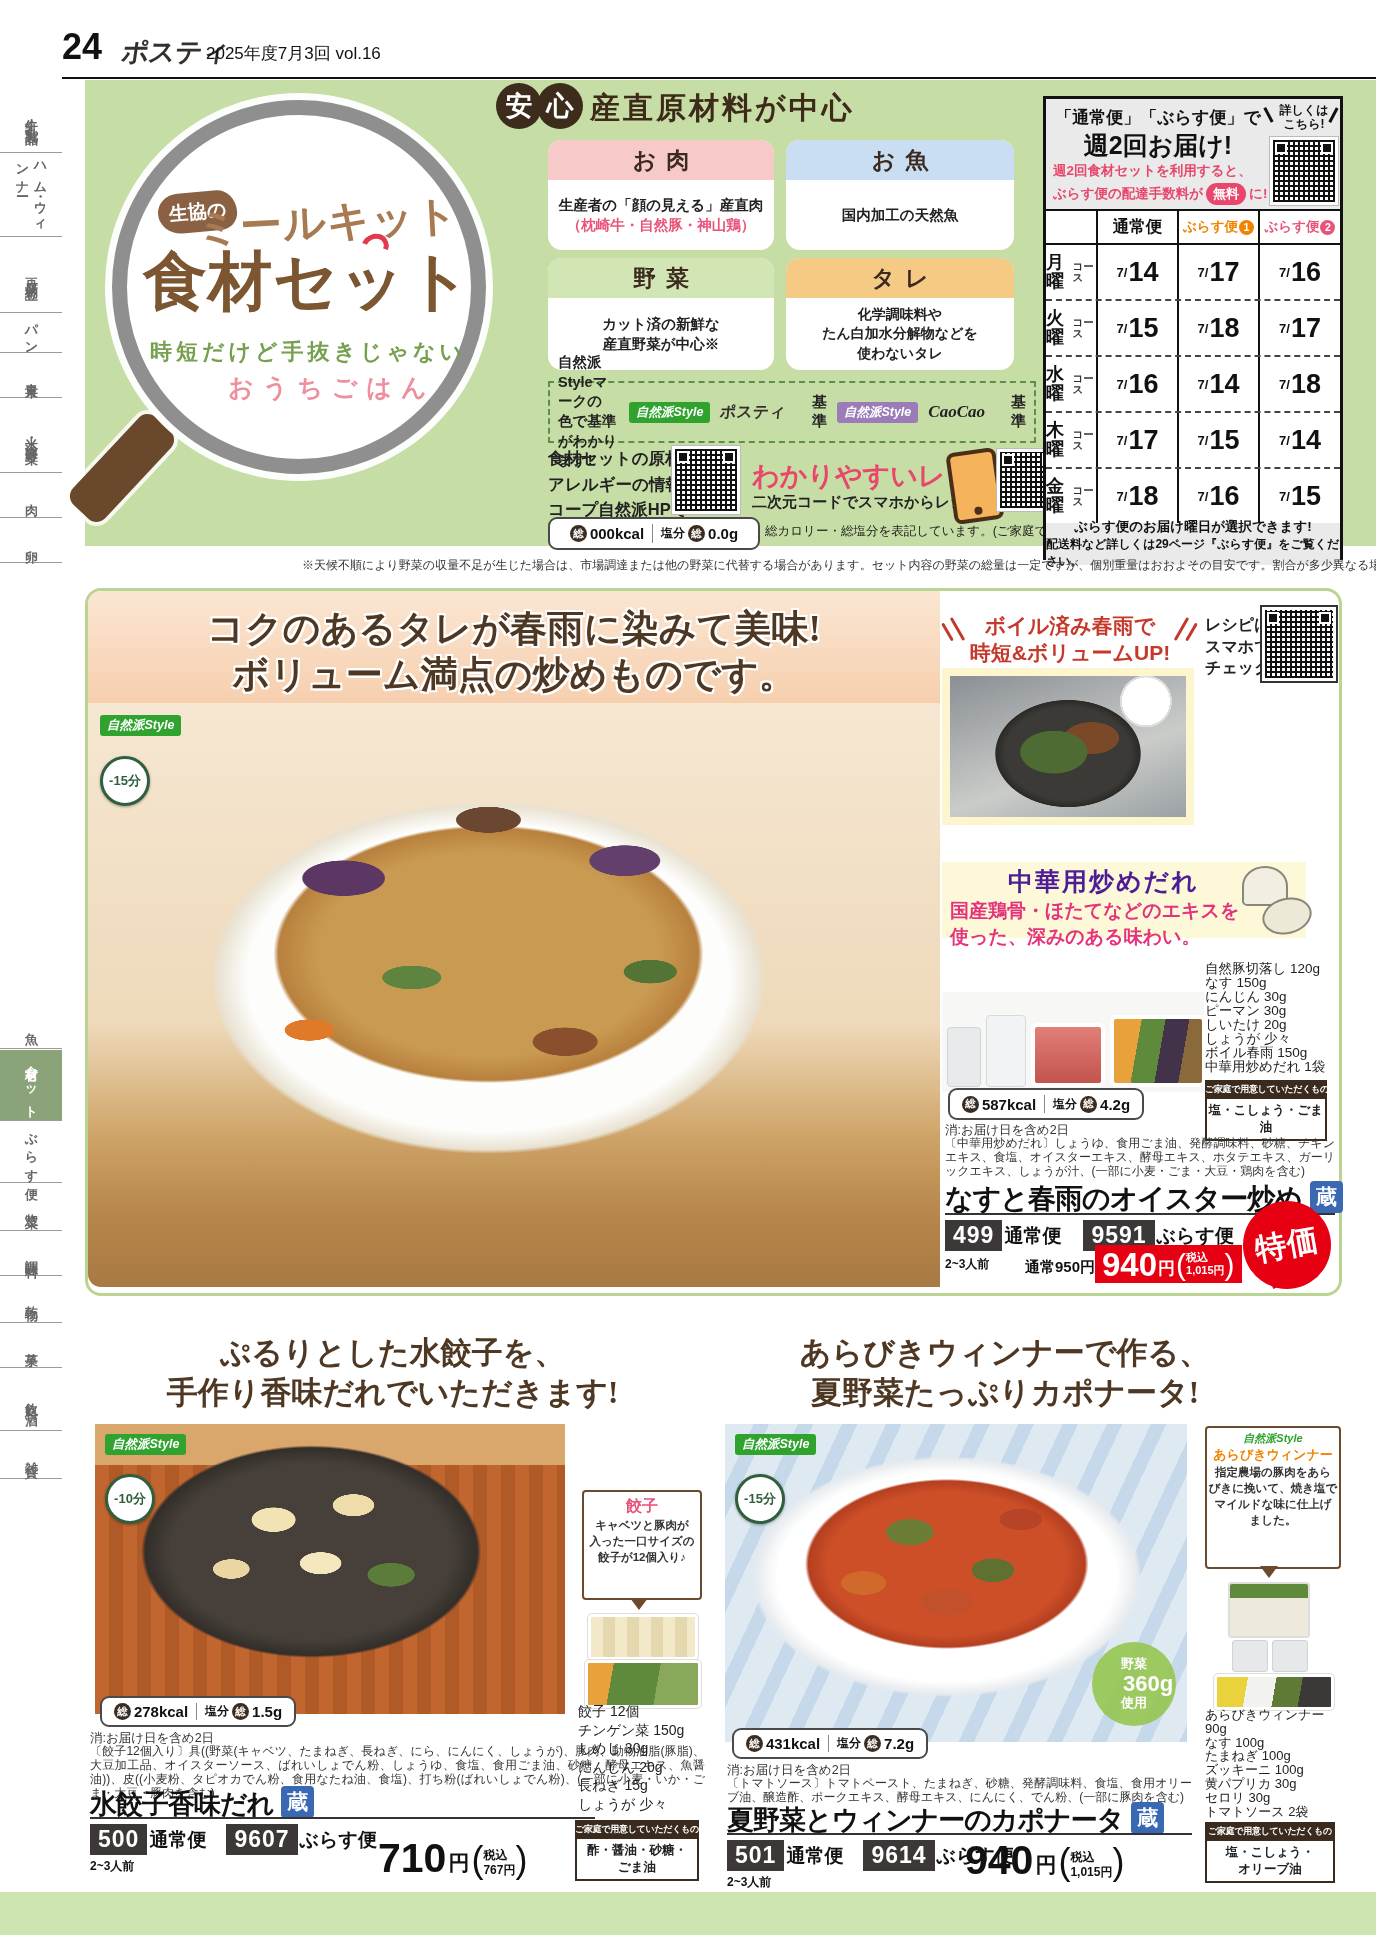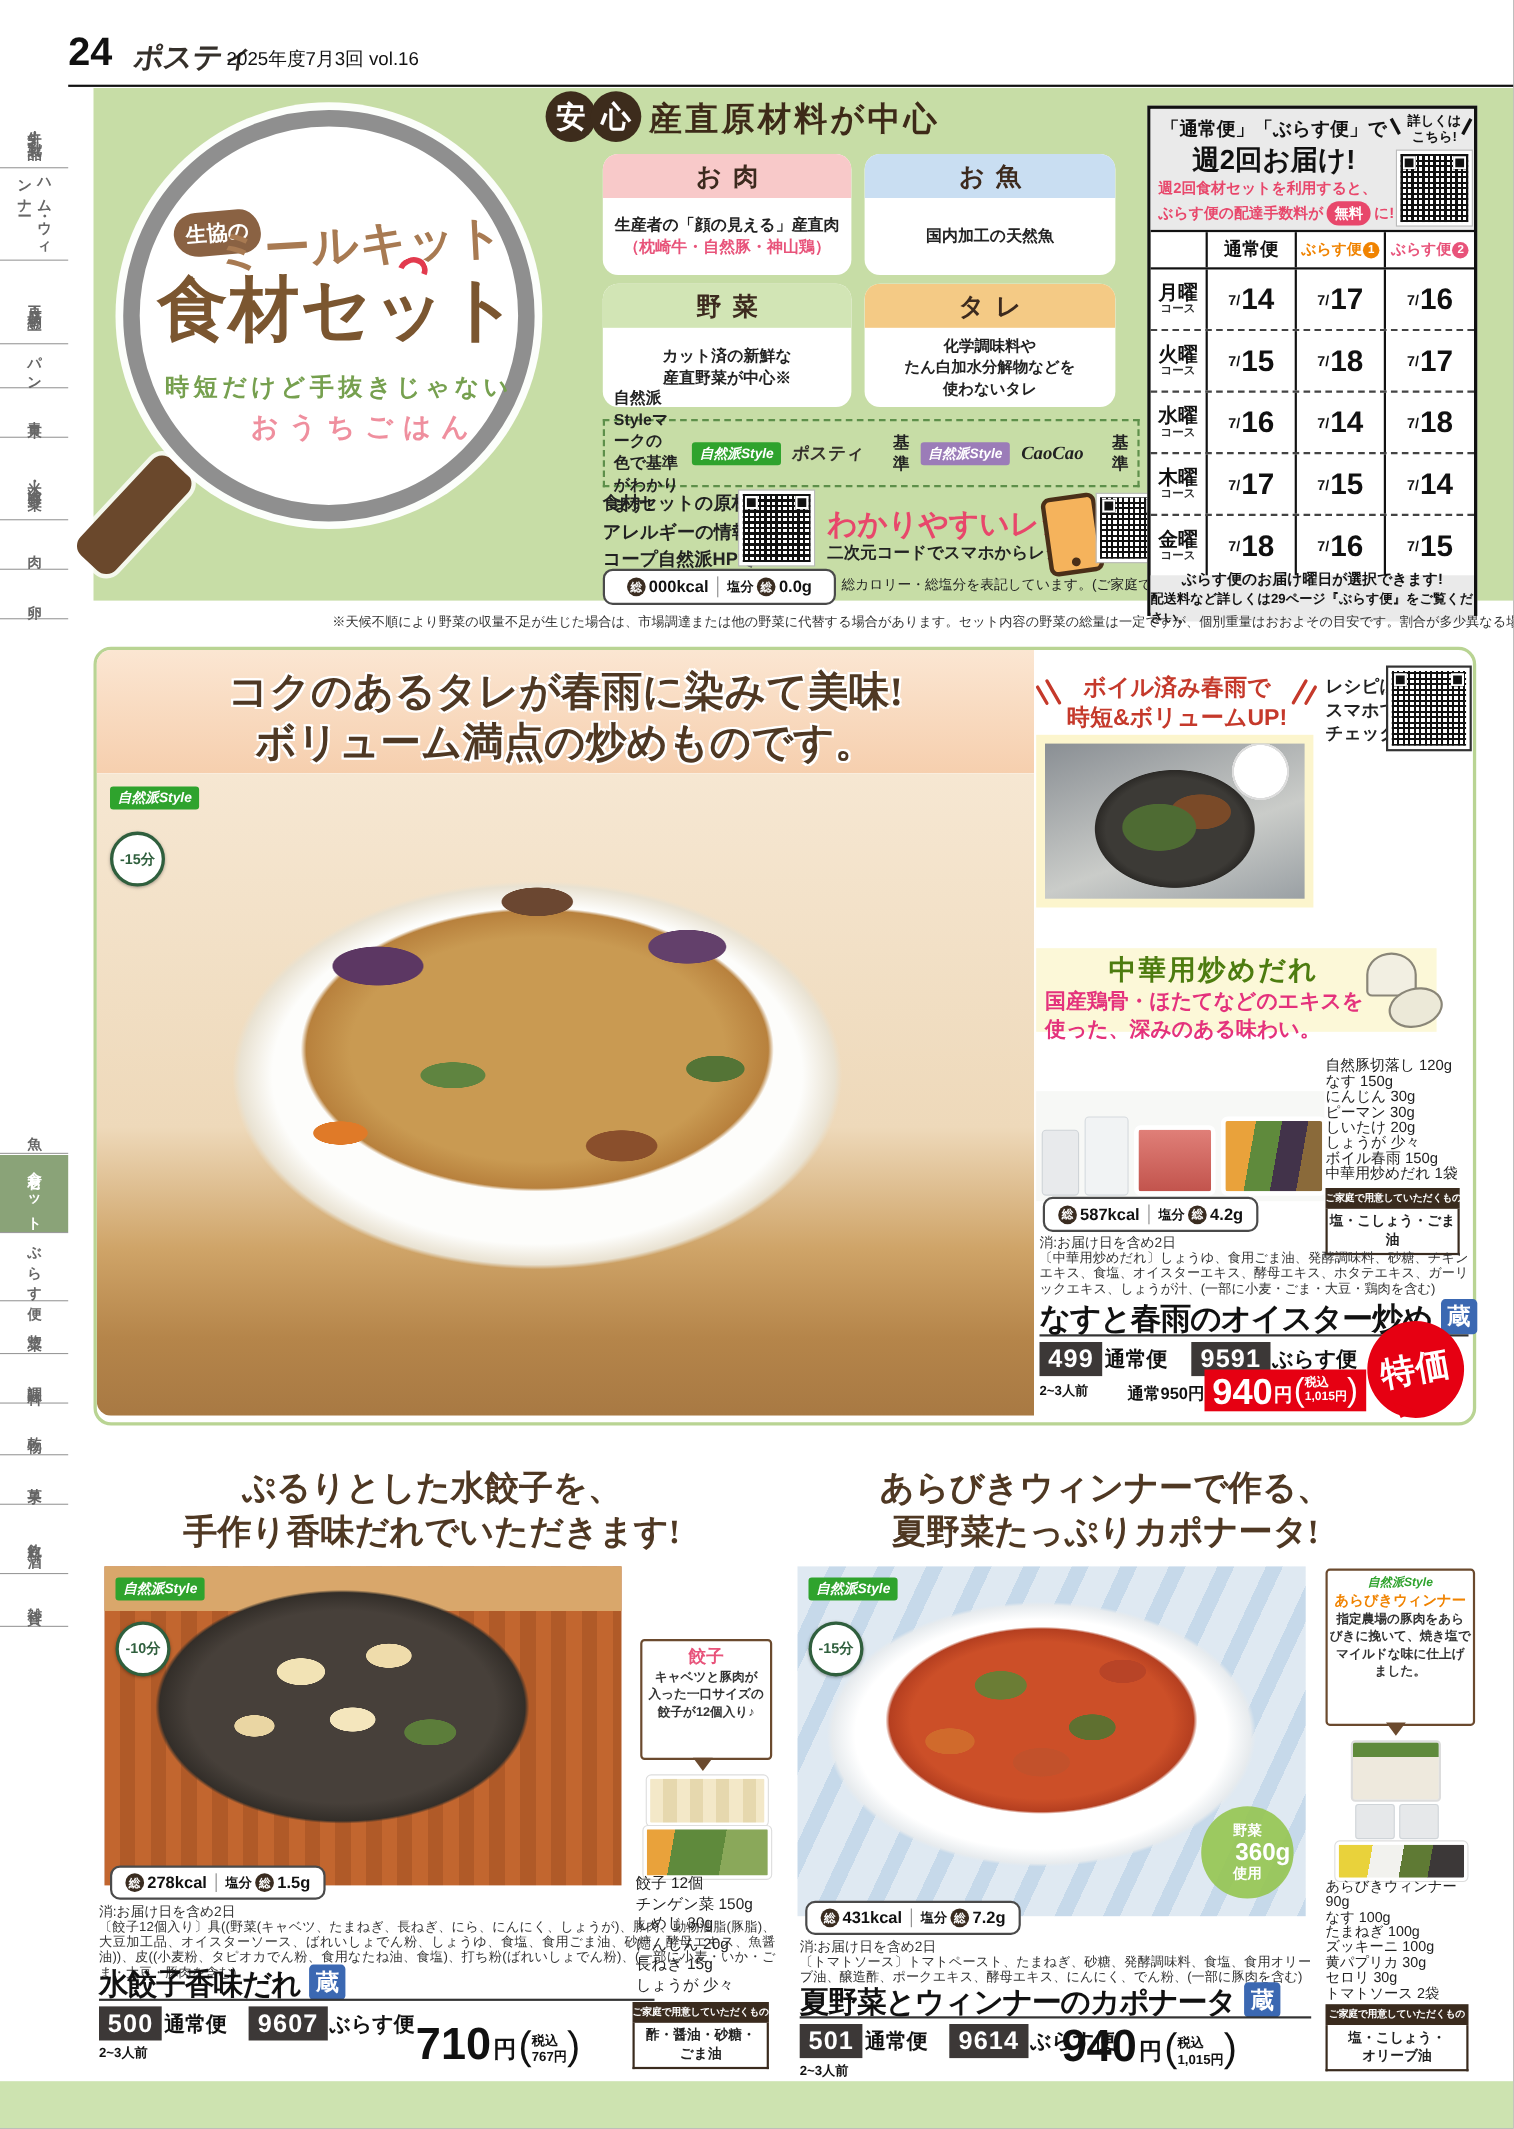--- a/index.html
+++ b/index.html
@@ -75,21 +75,21 @@
   .c0{width:50px;border-right:2px solid #111;flex:none;}
   .c1{width:79px;border-right:2px solid #111;flex:none;}
   .c2{width:79px;border-right:2px solid #111;flex:none;}
   .c3{width:80px;flex:none;}
   .hN{font-size:16.5px;font-weight:900;color:#111;}
   .oC{color:#f08300;font-size:13.5px;font-weight:900;}
   .pC{color:#e8537a;font-size:13.5px;font-weight:900;}
   .ncirc{display:inline-flex;width:15px;height:15px;border-radius:50%;color:#fff;font-size:10.5px;
          align-items:center;justify-content:center;margin-left:1px;font-weight:900;}
   .ncirc.o{background:#f08300;} .ncirc.p{background:#e8537a;}
-  .dv-day{flex-direction:column;line-height:1.05;}
+  .dv-day{flex-direction:row;line-height:1.05;}
   .dv-day .d{font-size:18px;font-weight:900;color:#111;}
   .dv-day .cc{font-size:10.5px;font-weight:700;color:#333;}
   .date .m{font-size:13px;font-weight:700;margin-right:1px;color:#111;}
   .date .n{font-size:27px;font-weight:900;color:#111;}
   .dv-foot{height:42px;background:#eaeaea;display:flex;flex-direction:column;align-items:center;justify-content:center;color:#111;}
   .dv-f1{font-size:13.5px;font-weight:900;} .dv-f2{font-size:12px;font-weight:700;}
   .disclaim{font-size:12px;color:#333;white-space:nowrap;}
   
   .panel{background:#fff;border:3px solid #b9d493;border-radius:16px;}
   .headBand{background:linear-gradient(180deg,#fbe6d2,#f6cfae);border-radius:13px 0 0 0;}
@@ -131,21 +131,21 @@
     radial-gradient(ellipse 175px 105px at 48% 44%, #cc4f28 0 68%, #b53f20 79%, transparent 81%),
     radial-gradient(ellipse 235px 145px at 48% 48%, #ffffff 0 72%, #e7ebee 81%, transparent 83%),
     repeating-linear-gradient(115deg,#dfe9f2 0 26px,#c6d9ea 26px 40px);}
   .timer{width:44px;height:44px;border-radius:50%;background:#fff;border:3px solid #2f5f3d;color:#2f5f3d;
          display:flex;align-items:center;justify-content:center;font-size:13px;font-weight:900;box-shadow:0 1px 3px rgba(0,0,0,.35);}
   .boilTxt{color:#c5392b;font-size:21px;font-weight:900;text-align:center;line-height:1.3;white-space:nowrap;}
   .rSlash{position:absolute;width:3px;background:#c5392b;border-radius:2px;}
   .recipeQRlabel{font-size:16px;font-weight:900;color:#222;line-height:1.35;}
   .yellowBox{background:#fcf5cd;}
   .sauceBox{background:#fcf8d8;}
-  .sauceTitle{font-size:25px;font-weight:900;color:#4d7c0f;letter-spacing:2px;}
+  .sauceTitle{font-size:25px;font-weight:900;color:#4c1d95;letter-spacing:2px;}
   .sauceLine{font-size:19px;font-weight:900;color:#e4327c;line-height:1.35;white-space:nowrap;}
   .contents{font-size:13.5px;color:#222;font-weight:400;white-space:nowrap;}
   .prep{font-weight:700;}
   .prep .hd{background:#3a2b1e;color:#fff;font-size:9px;text-align:center;padding:3px 0;white-space:nowrap;letter-spacing:-.3px;}
   .prep .bd{border:2px solid #3a2b1e;border-top:none;background:#fff;color:#222;font-size:12.5px;
             text-align:center;padding:3px 0;line-height:1.35;}
   .expiry{font-size:12.5px;color:#333;}
   .ingr{font-size:12px;color:#333;line-height:1.18;text-align:justify;}
   .pname{font-size:28px;font-weight:900;color:#111;letter-spacing:-1px;white-space:nowrap;}
   .kura{display:inline-block;background:#3b68b2;color:#fff;font-size:21px;font-weight:900;padding:2px 6px;

